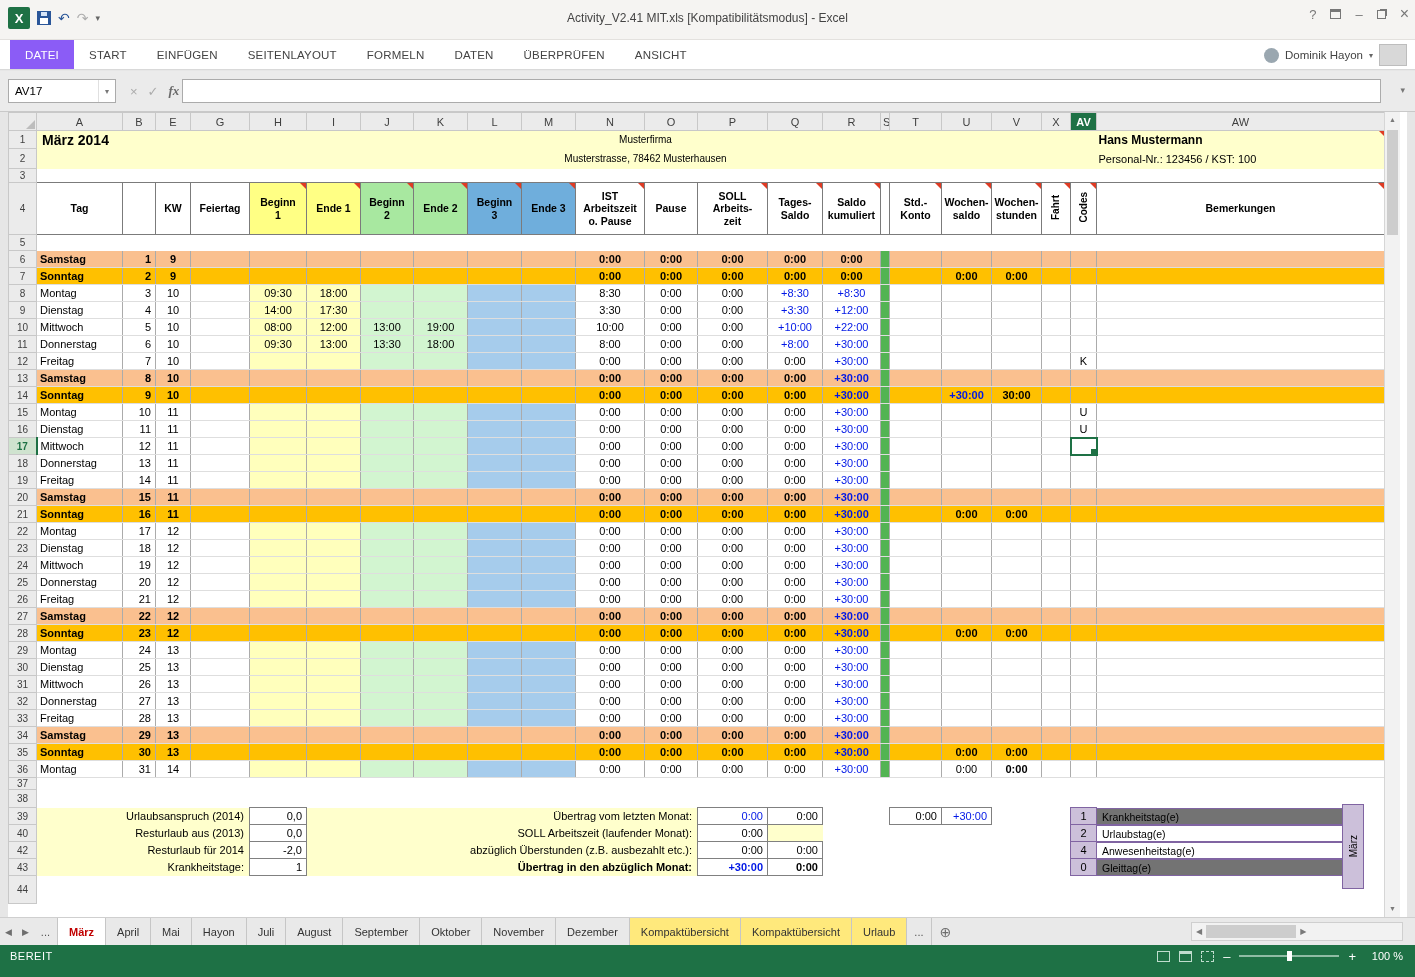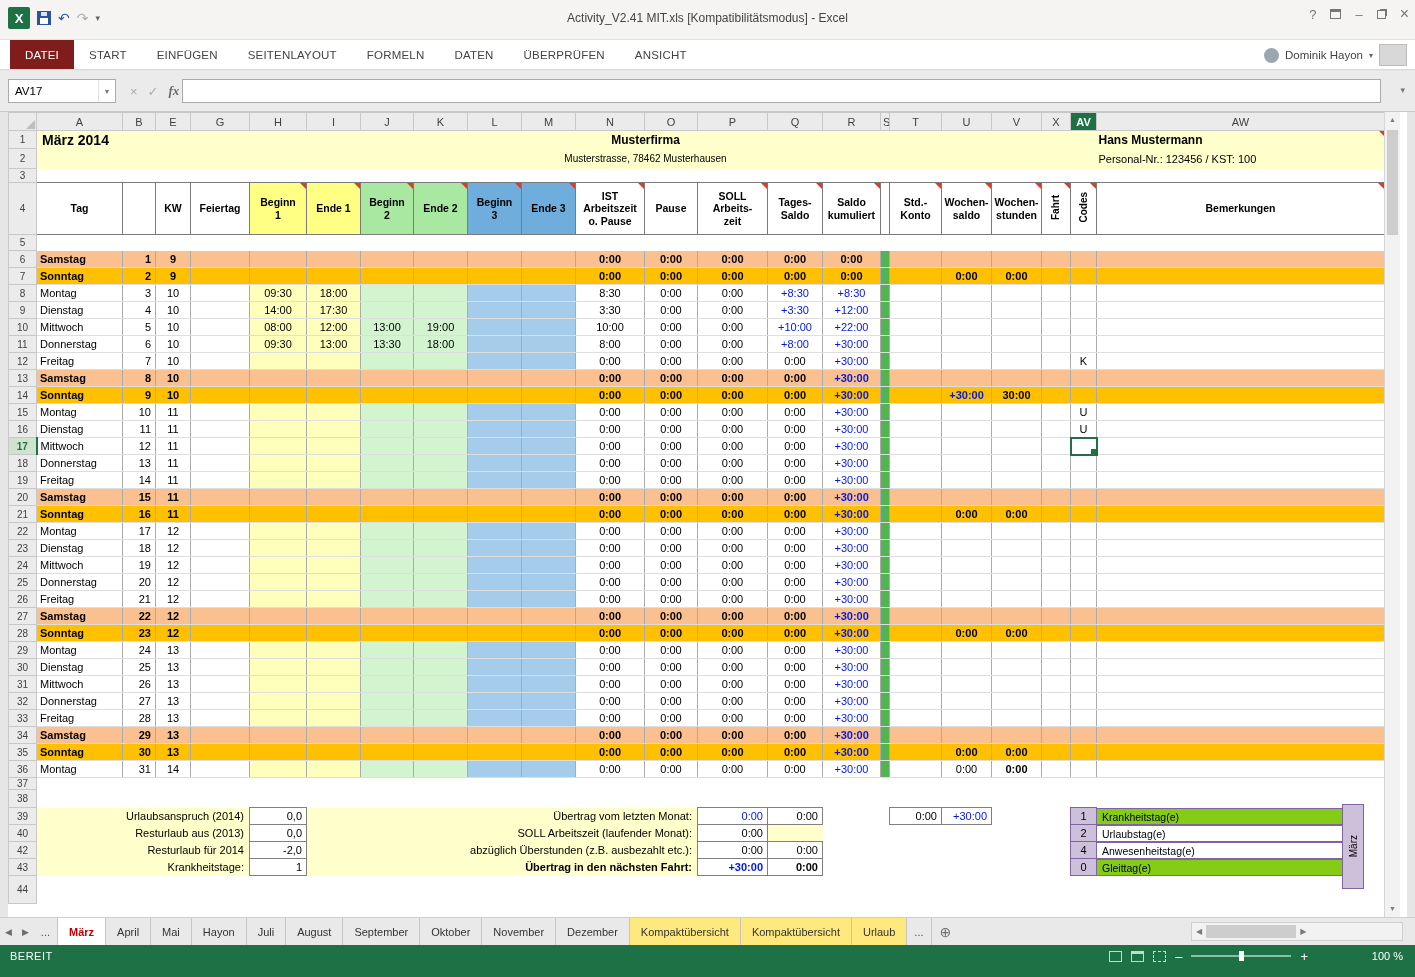--- a/index.html
+++ b/index.html
@@ -20,21 +20,21 @@
   .wincontrols { position:absolute; right:6px; top:6px; display:flex; align-items:center; gap:14px; }
   .wc { font-size:13px; color:#777; line-height:1; cursor:default; }
   .wc.close { font-size:16px; }
   .rdo { display:inline-block; width:11px; height:10px; border:1px solid #777; border-top:3px solid #777; }
   .rest { display:inline-block; width:9px; height:9px; border:1px solid #777; box-shadow:2px -2px 0 -1px #777; }
 
   
   .ribbonbar { position:absolute; top:40px; left:0; width:1415px; height:30px; background:#FFFFFF; border-bottom:1px solid #D9D9D9; display:flex; align-items:stretch; padding-left:10px; }
   .rtablist { display:flex; align-items:stretch; }
   .rtab { padding:0 15px; display:flex; align-items:center; font-size:11.5px; color:#444; letter-spacing:.2px; }
-  .rtab.active { background:#7f1d1d; color:#fff; }
+  .rtab.active { background:#8b5cf6; color:#fff; }
   .ruser { position:absolute; right:8px; top:0; height:30px; display:flex; align-items:center; gap:6px; }
   .avatar-ic { width:15px; height:15px; border-radius:50%; background:#9AA7B0; position:relative; }
   .uname { font-size:11.5px; color:#444; }
   .caret { font-size:8px; color:#666; }
   .uphoto { width:28px; height:22px; background:#D8D8D8; border:1px solid #BDBDBD; }
 
   
   .fbar { position:absolute; top:71px; left:0; width:1415px; height:41px; background:#EBEBEB; border-bottom:1px solid #C9C9C9; }
   .namebox { position:absolute; left:8px; top:8px; width:108px; height:24px; background:#fff; border:1px solid #ABABAB; display:flex; align-items:center; padding-left:6px; font-size:11.5px; }
   .nbarrow { margin-left:auto; padding:0 6px; color:#777; font-size:8px; border-left:1px solid #E0E0E0; align-self:stretch; display:flex; align-items:center; }
@@ -51,21 +51,21 @@
 
   .ch { background:#EBEBEB; border:1px solid #C8C8C8; font-weight:normal; font-size:11px; color:#3F3F3F; text-align:center; }
   .ch.sel { background:#1E7145; color:#fff; font-weight:bold; }
   .rh { background:#EBEBEB; border:1px solid #C8C8C8; font-weight:normal; font-size:10px; color:#3F3F3F; text-align:center; }
   .rh.sel { background:#CFE3CF; color:#1E7145; font-weight:bold; border-right:2px solid #1E7145; }
   .corner { background:#EBEBEB; border:1px solid #C8C8C8; position:relative; }
   .ctri { position:absolute; right:1px; bottom:1px; width:0; height:0; border-bottom:9px solid #BDBDBD; border-left:9px solid transparent; }
 
   .band { background:#FFFFCC; font-size:10px; }
   .mtitle { font-weight:bold; font-size:14px; padding-left:5px; }
-  .company { text-align:center; font-weight:bold; font-size:12px; }
+  .company { text-align:center; font-weight:normal; font-size:10px; }
   .address { text-align:center; }
   .employee { font-weight:bold; font-size:12px; position:relative; }
   .persnr { font-size:11px; }
 
   .th { border:1px solid #7B7B7B; background:#fff; font-weight:bold; text-align:center; vertical-align:middle; position:relative; font-size:10.5px; line-height:1.15; }
   .th.hY { background:#FFFF84; }
   .th.hG { background:#A8E8A0; }
   .th.hB { background:#6FAEDC; }
   .th.vert span { writing-mode:vertical-rl; transform:rotate(180deg); display:inline-block; font-size:10px; }
   .mk { position:absolute; top:0; right:0; width:0; height:0; border-top:6px solid #DF3B24; border-left:6px solid transparent; }
@@ -84,21 +84,21 @@
   .wbold { font-weight:bold; }
   .cursor { outline:2px solid #1E7145; outline-offset:-1px; position:relative; background:#fff; }
   .cursor::after { content:""; position:absolute; right:0; bottom:0; width:5px; height:5px; background:#1E7145; border-left:1px solid #fff; border-top:1px solid #fff; }
 
   .ysum { background:#FFFFCC; font-size:11px; }
   .sr { text-align:right; padding-right:5px; }
   .sbold { font-weight:bold; }
   .vbox { background:#fff; border:1px solid #808080; text-align:right; padding-right:4px; font-size:11px; }
   .lav { background:#CCC0DA; border:1px solid #8064A2; text-align:center; font-size:11px; }
   .lavholder { padding:0; }
-  .lavlab { width:246px; height:17px; line-height:16px; background:#84cc16; border:1px solid #8064A2; border-left:none; padding-left:5px; font-size:10.5px; }
+  .lavlab { width:246px; height:17px; line-height:16px; background:#737373; border:1px solid #8064A2; border-left:none; padding-left:5px; font-size:10.5px; }
   .lavlab.alt { background:#fff; }
   .maerz { position:absolute; left:1334px; top:692px; width:22px; height:85px; background:#CCC0DA; border:1px solid #8064A2; display:flex; align-items:center; justify-content:center; }
   .maerz span { writing-mode:vertical-rl; transform:rotate(180deg); font-size:10px; }
 
   .vscroll { position:absolute; left:1376px; top:0; width:16px; height:805px; background:#F2F2F2; border-left:1px solid #D6D6D6; }
   .va { height:16px; text-align:center; font-size:7px; color:#7A7A7A; line-height:16px; }
   .va.down { position:absolute; bottom:0; left:0; right:0; }
   .vthumb { position:absolute; top:18px; left:2px; width:11px; height:105px; background:#CDCDCD; }
 
   
@@ -117,21 +117,21 @@
   
   .status { position:absolute; top:945px; left:0; width:1415px; height:32px; background:#1E7145; color:#fff; }
   .mode { position:absolute; left:10px; top:5px; font-size:11px; letter-spacing:.5px; }
   .sright { position:absolute; right:12px; top:0; height:22px; display:flex; align-items:center; gap:9px; }
   .vic { width:13px; height:11px; border:1px solid #BFDCCD; display:inline-block; }
   .vic.v2 { border-top:3px solid #BFDCCD; }
   .vic.v3 { border-style:dashed; }
   .zoomo { font-size:13px; }
   .ztrack { width:100px; height:2px; background:#8FBCA4; position:relative; }
   .zthumb { position:absolute; left:48px; top:-4px; width:5px; height:10px; background:#fff; }
-  .zpct { font-size:11px; min-width:38px; text-align:right;margin-left:48px; }
+  .zpct { font-size:11px; min-width:38px; text-align:right; }
 </style>
 </head>
 <body>
 
 <div class="titlebar">
   <div class="qat">
     <span class="xlogo">X</span>
     <span class="saveic"></span>
     <span class="qbtn">↶</span>
     <span class="qbtn dim">↷</span>
@@ -1111,21 +1111,21 @@
           <td class="plain" colspan="2"></td>
           <td class="lav">4</td>
           <td class="plain lavholder">
             <div class="lavlab alt">Anwesenheitstag(e)</div>
           </td>
         </tr>
         <tr style="height:17px">
           <th class="rh">43</th>
           <td class="ysum sr" colspan="4">Krankheitstage:</td>
           <td class="vbox">1</td>
-          <td class="ysum sr sbold" colspan="7">Übertrag in den nächsten Fahrt:</td>
+          <td class="ysum sr sbold" colspan="7">Übertrag in den abzüglich Monat:</td>
           <td class="vbox blue sbold">+30:00</td>
           <td class="vbox sbold">0:00</td>
           <td class="plain"></td>
           <td class="plain"></td>
           <td class="plain" colspan="2"></td>
           <td class="plain" colspan="2"></td>
           <td class="lav">0</td>
           <td class="plain lavholder">
             <div class="lavlab">Gleittag(e)</div>
           </td>

